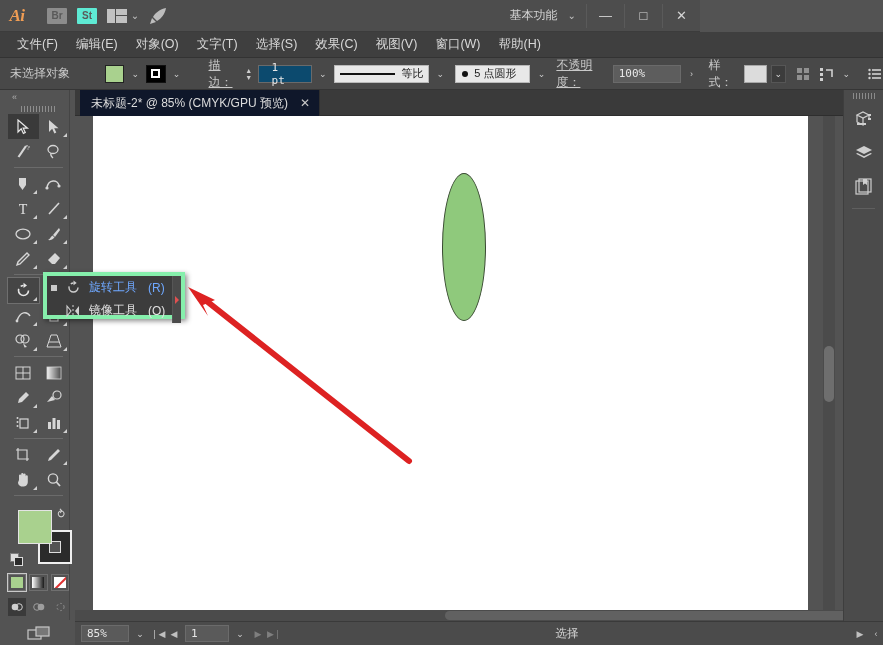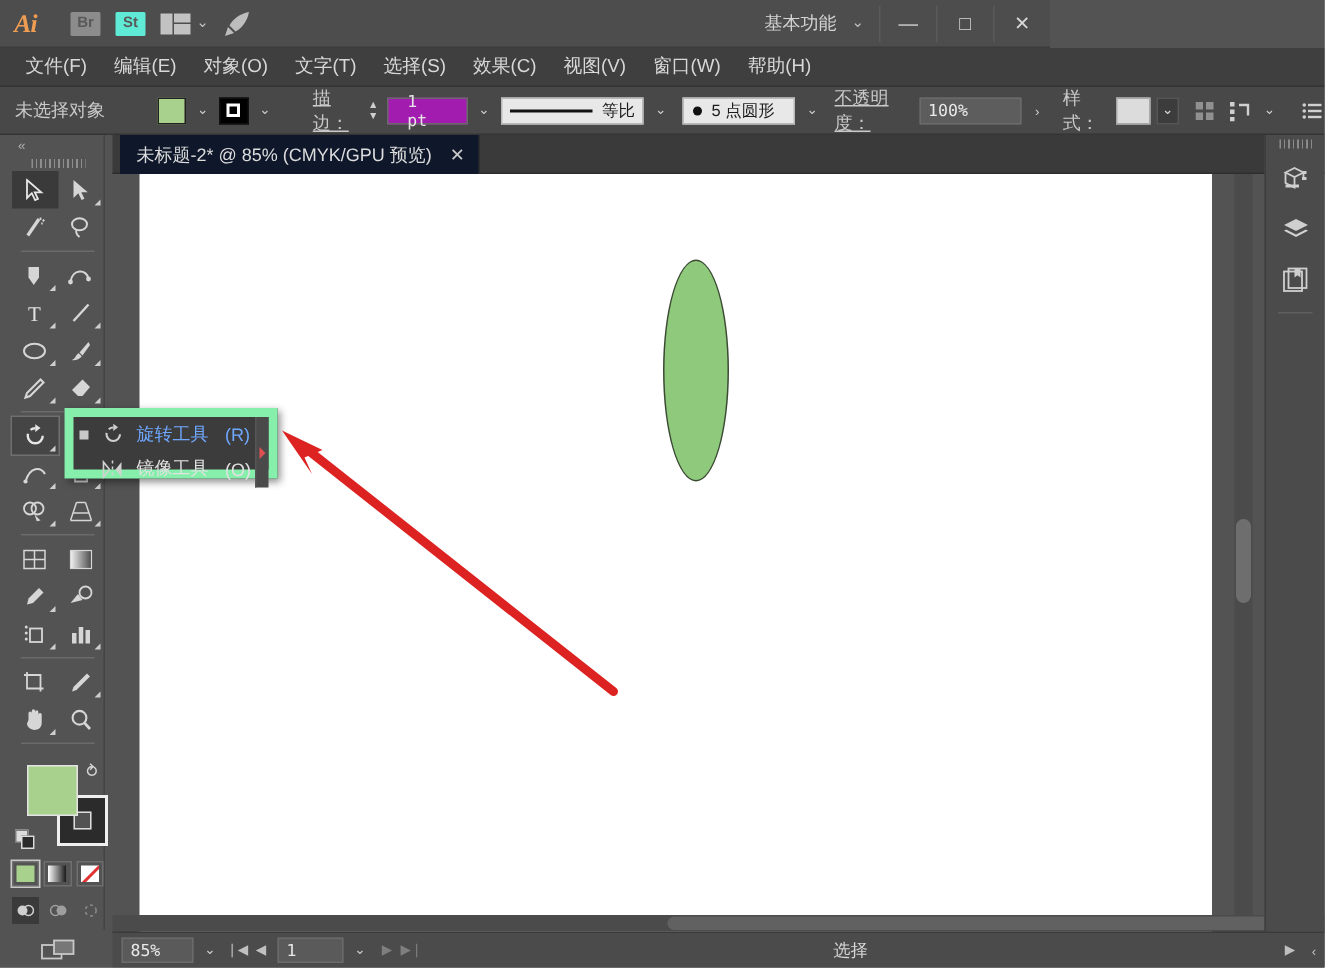--- a/index.html
+++ b/index.html
@@ -92,21 +92,21 @@
   }
   .mini-chev {
     width: 16px; height: 18px; display: flex; align-items: center; justify-content: center;
     color: #cfcfcf; font-size: 9px;
   }
   .stepper {
     display: flex; flex-direction: column; justify-content: center; align-items: center;
     color: #cfcfcf; font-size: 7px; line-height: 7px; width: 11px; height: 18px;
   }
   .field {
-    background: #a21caf; border: 1px solid #6a6a6a; height: 18px;
+    background: #0c4a6e; border: 1px solid #6a6a6a; height: 18px;
     color: #e6e6e6; font-size: 11px; display: flex; align-items: center;
     padding: 0 13px; font-family: "DejaVu Sans Mono", monospace;
   }
   .strokeprof {
     background: #e8e8e8; border: 1px solid #b9b9b9; height: 18px; width: 108px;
     display: flex; align-items: center; gap: 6px; padding: 0 5px;
   }
   .strokeprof .line { flex: 1; height: 2px; background: #111; }
   .strokeprof .txt { color: #1c1c1c; font-size: 11px; }
   .brushbox {
@@ -209,21 +209,21 @@
     background:#e03232; transform: rotate(-45deg);
   }
   .drawmodes { display: flex; justify-content: center; gap: 4px; margin-top: 7px; }
   .dm { width: 20px; height: 18px; display: flex; align-items: center; justify-content: center; color: #d5d5d5; }
   .dm.active { background: #3a3a3a; }
   .screenmode { display: flex; justify-content: center; margin-top: 10px; color: #cfcfcf; }
 
   
   .flyout {
     position: absolute; left: 43px; top: 272px; width: 142px; height: 47px;
-    background: #3c3c3c; border: 6px solid #86efac;
+    background: #3c3c3c; border: 4px solid #86efac;
     box-shadow: 2px 2px 5px rgba(0,0,0,.45);
     z-index: 40;
   }
   .fly-row {
     display: flex; align-items: center; height: 23px; padding-left: 4px; gap: 7px;
   }
   .fly-row .bullet { width: 6px; height: 6px; background: #c9c9c9; }
   .fly-row .bullet.hide { background: transparent; }
   .fly-row .ico { width: 18px; display: flex; align-items: center; justify-content: center; color: #d2d2d2; }
   .fly-row .lbl { font-size: 12px; color: #e2e2e2; }

